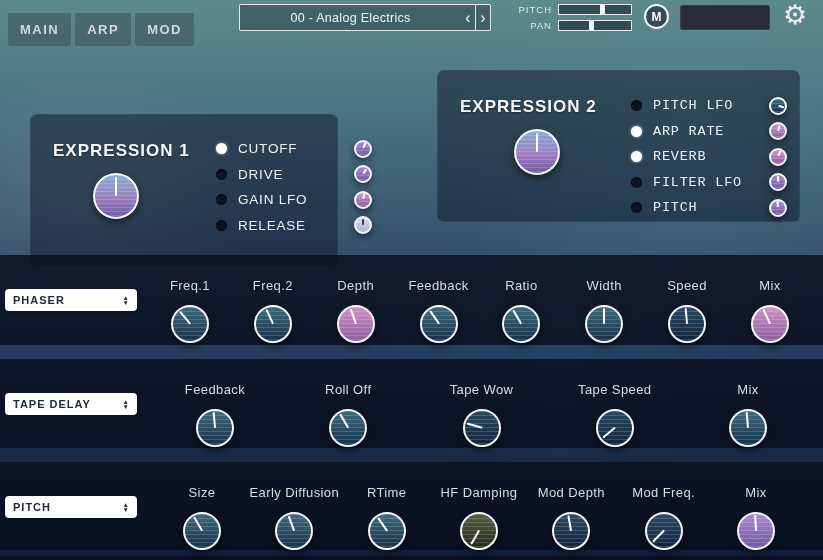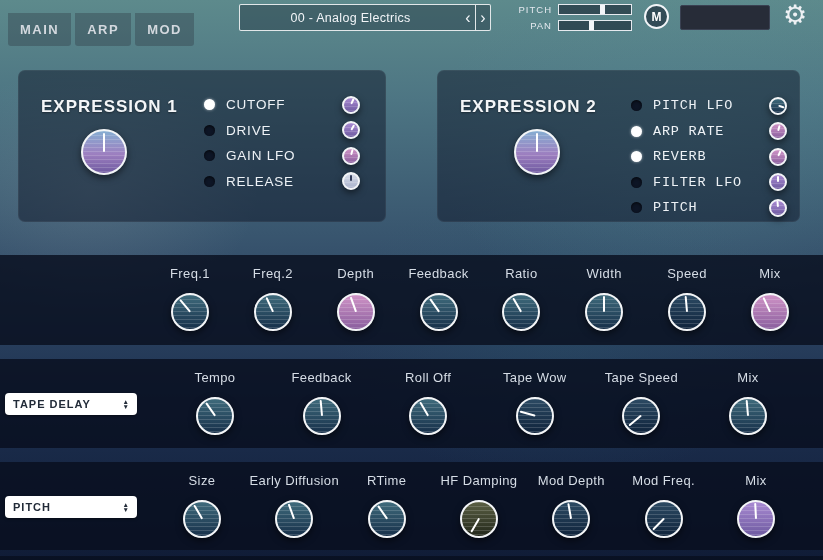--- a/index.html
+++ b/index.html
@@ -33,21 +33,21 @@
   .slider .handle{position:absolute;top:0;width:5px;height:100%;background:#f2f5f8;}
   .mbtn{position:absolute;left:644px;top:4px;width:25px;height:25px;border-radius:50%;
         border:2px solid #f2f5f8;box-sizing:border-box;background:rgba(18,28,44,0.55);
         color:#ffffff;font-size:12px;font-weight:bold;display:flex;align-items:center;justify-content:center;}
   .lcd{position:absolute;left:680px;top:5px;width:88px;height:23px;background:#272c38;
        border:1px solid #3a4152;border-radius:2px;}
   .gear{position:absolute;left:783px;top:-1px;font-size:27px;color:#eef1f4;cursor:default;}
   
   .exp-panel{position:absolute;top:70px;height:152px;background:rgba(13,22,40,0.5);
              border-radius:7px;border:1px solid rgba(255,255,255,0.05);box-sizing:border-box;}
-  .exp-1{left:18px;width:368px;}
+  .exp-1{left:30px;width:308px;margin-top:44px;}
   .exp-2{left:437px;width:363px;}
   .exp-title{position:absolute;left:22px;top:26px;font-size:17px;font-weight:bold;
              letter-spacing:1px;color:#f4f6f8;text-shadow:0 1px 2px rgba(0,0,0,0.4);}
   .exp-knob-slot{position:absolute;}
   .exp-1 .exp-knob-slot{left:62px;top:58px;}
   .exp-2 .exp-knob-slot{left:76px;top:58px;}
   .exp-list{position:absolute;width:158px;}
   .exp-1 .exp-list{left:185px;top:21px;}
   .exp-2 .exp-list{left:193px;top:22px;font-family:Liberation Mono, monospace;}
   .exp-item{display:grid;grid-template-columns:16px 1fr 20px;align-items:center;height:25.5px;gap:6px;}
@@ -59,21 +59,21 @@
   .fx-row{position:absolute;left:0;width:823px;background:rgba(9,15,31,0.82);}
   .fx-1{top:255px;height:90px;}
   .fx-2{top:359px;height:89px;}
   .fx-3{top:462px;height:88px;}
   .fx-bottom{position:absolute;left:0;top:556px;width:823px;height:4px;background:rgba(9,15,31,0.82);}
   .dropdown{position:absolute;left:5px;top:34px;width:132px;height:22px;background:#ffffff;
             border-radius:4px;display:flex;align-items:center;padding:0 8px;box-sizing:border-box;
             box-shadow:0 1px 3px rgba(0,0,0,0.4);}
   .dd-label{flex:1;font-size:11px;font-weight:bold;letter-spacing:1px;color:#222b38;}
   .dd-arrows{display:flex;flex-direction:column;font-size:6.5px;line-height:5px;color:#222b38;}
-  .knobs{position:absolute;top:4px;bottom:0;display:flex;justify-content:space-between;
+  .knobs{position:absolute;top:16px;bottom:0;display:flex;justify-content:space-between;
          align-items:flex-start;padding-top:7px;}
   .fx-1 .knobs{left:162px;right:25px;}
   .fx-2 .knobs{left:187px;right:47px;}
   .fx-3 .knobs{left:174px;right:39px;}
   .kcell{width:56px;display:flex;flex-direction:column;align-items:center;}
   .klabel{font-size:13px;color:#d6dde6;letter-spacing:0.4px;margin-bottom:12px;white-space:nowrap;}
   
   .knob{position:relative;border-radius:50%;border:2px solid #f3f5f7;box-sizing:border-box;
         box-shadow:0 3px 7px rgba(0,0,0,0.5);
         background-image:repeating-linear-gradient(180deg, rgba(255,255,255,0.16) 0 1px, rgba(0,0,0,0) 1px 4px), var(--base);}
@@ -205,20 +205,27 @@
           <span class="dot"></span>
           <span class="exp-label">PITCH</span>
           <div class="knob v-purple" style="height: 18px; width: 18px; --a: -5deg;">
             <div class="needle"></div>
           </div>
         </div>
       </div>
   </div>
 
   <div class="fx-row fx-1">
+    <div class="dropdown">
+      <span class="dd-label">PHASER</span>
+      <span class="dd-arrows">
+        <span>▲</span>
+        <span>▼</span>
+      </span>
+    </div>
     <div class="knobs">
         <div class="kcell">
           <div class="klabel">Freq.1</div>
           <div class="knob v-teal" style="height: 38px; width: 38px; --a: -40deg;">
             <div class="needle"></div>
           </div>
         </div>
         <div class="kcell">
           <div class="klabel">Freq.2</div>
           <div class="knob v-teal" style="height: 38px; width: 38px; --a: -25deg;">
@@ -267,26 +274,20 @@
   <div class="fx-row fx-2">
     <div class="dropdown">
       <span class="dd-label">TAPE DELAY</span>
       <span class="dd-arrows">
         <span>▲</span>
         <span>▼</span>
       </span>
     </div>
     <div class="knobs">
         <div class="kcell">
-          <div class="klabel">Tempo</div>
-          <div class="knob v-teal" style="height: 38px; width: 38px; --a: -35deg;">
-            <div class="needle"></div>
-          </div>
-        </div>
-        <div class="kcell">
           <div class="klabel">Feedback</div>
           <div class="knob v-teal" style="height: 38px; width: 38px; --a: -5deg;">
             <div class="needle"></div>
           </div>
         </div>
         <div class="kcell">
           <div class="klabel">Roll Off</div>
           <div class="knob v-teal" style="height: 38px; width: 38px; --a: -30deg;">
             <div class="needle"></div>
           </div>

